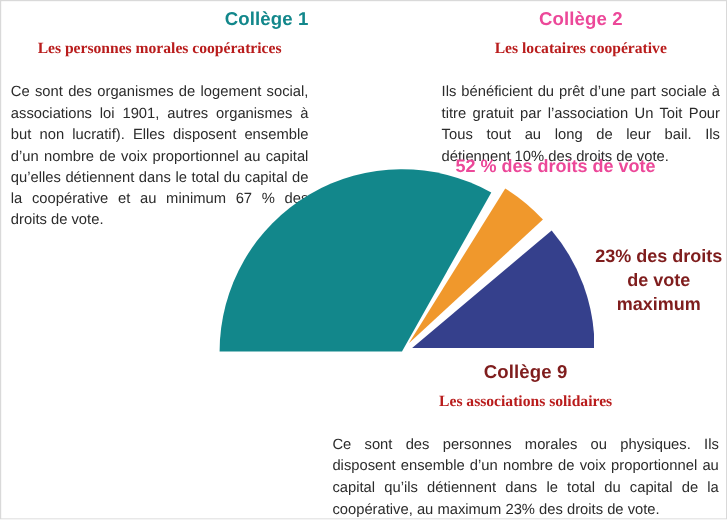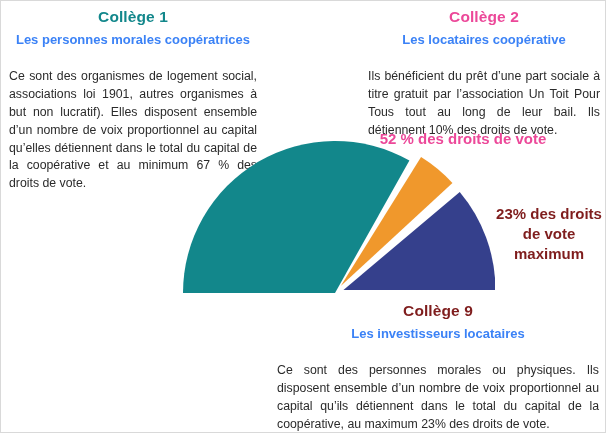--- a/index.html
+++ b/index.html
@@ -26,42 +26,43 @@
   .college-title {
     font-size: 15.5px;
     font-weight: bold;
     text-align: center;
     line-height: 1.25;
     letter-spacing: 0.1px;
   }
   .college-subtitle {
     font-size: 13px;
     font-weight: bold;
-    color: #3b82f6;
+    color: #b91c1c;
     text-align: center;
     line-height: 1.3;
     margin-top: 6px;
+    font-family: Liberation Serif, serif;
   }
   .college-body {
     font-size: 12.3px;
     color: #2b2b2b;
     text-align: justify;
     text-justify: inter-word;
     line-height: 1.45;
     margin-top: 19px;
   }
   .pct-label {
     font-size: 15px;
     font-weight: bold;
     text-align: center;
     line-height: 1.32;
   }
 
   
-  .c-teal   { color: #12878b; }
+  .c-teal   { color: #12878b; text-align: right; }
   .c-orange { color: #ec4899; }
   .c-blue   { color: #7f1d1d; }
 
   
   #block-c1 { left: 8px;  top: 6px;  width: 248px; }
   #block-c2 { left: 367px; top: 6px;  width: 232px; }
   #block-c3 { left: 276px; top: 300px; width: 322px; }
 
   #label-c1 { left: 8px;   top: 205px; width: 190px; }
   #label-c2 { left: 378px; top: 128px; width: 168px; }
@@ -88,21 +89,21 @@
   </div>
 
   <div class="block" id="block-c2">
     <div class="college-title c-orange">Collège 2</div>
     <div class="college-subtitle">Les locataires coopérative</div>
     <div class="college-body">Ils bénéficient du prêt d’une part sociale à titre gratuit par l’association Un Toit Pour Tous tout au long de leur bail. Ils détiennent 10% des droits de vote.</div>
   </div>
 
   <div class="block" id="block-c3">
     <div class="college-title c-blue">Collège 9</div>
-    <div class="college-subtitle">Les investisseurs locataires</div>
+    <div class="college-subtitle">Les associations solidaires</div>
     <div class="college-body">Ce sont des personnes morales ou physiques. Ils disposent ensemble d’un nombre de voix proportionnel au capital qu’ils détiennent dans le total du capital de la coopérative, au maximum 23% des droits de vote.</div>
   </div>
 
   <div class="block pct-label c-orange" id="label-c2">52 % des droits de vote</div>
   <div class="block pct-label c-blue" id="label-c3">23% des droits de vote maximum</div>
 
   <div id="pie-wrap">
     <svg width="318" height="162" viewBox="0 0 318 162">
 
       <path id="slice-0" d="M 158 156 L 6 156.00000000000003 A 152 152 0 0 1 232.38613266582462 23.445470590317655 Z" fill="#12878b"></path>

